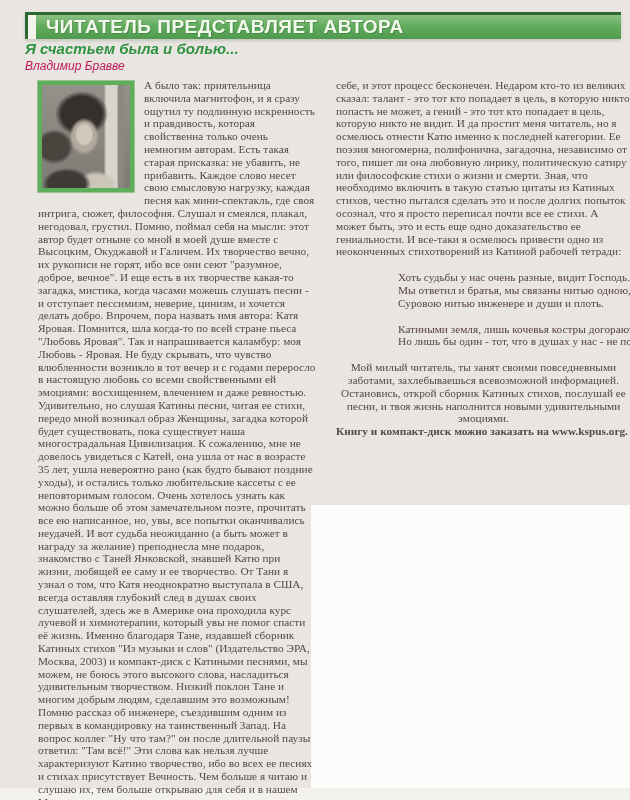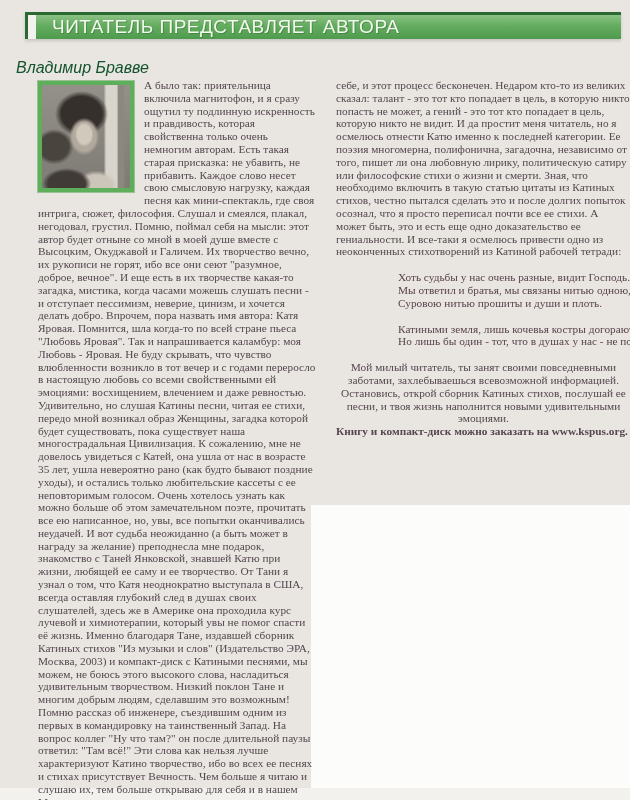--- a/index.html
+++ b/index.html
@@ -24,39 +24,39 @@
   
   .banner {
     position:absolute; left:25px; top:12px; width:593px; height:24px;
     background:linear-gradient(180deg,#8cc184 0%,#63ac5f 45%,#4f9b4d 100%);
     border-top:3px solid #2c6831;
     border-left:3px solid #2c6831;
     box-shadow: inset 8px 0 0 #f2f3ec, 0 2px 3px rgba(90,100,90,0.25);
     z-index:2;
   }
   .banner-title {
-    display:block; padding-left:24px; line-height:24px;
+    display:block; padding-left:18px; line-height:24px;
     font-family:"Liberation Sans", sans-serif;
-    font-weight:normal; font-size:19px; letter-spacing:0.5px;
+    font-weight:bold; font-size:19px; letter-spacing:0.5px;
     color:#f2f8ec;
     text-shadow: 1px 1px 0 rgba(44,104,49,0.45);
     white-space:nowrap;
   }
 
   .subtitle {
     position:absolute; left:25px; top:40px; z-index:2;
     font-family:"Liberation Sans", sans-serif;
     font-style:italic; font-weight:bold; font-size:15px;
     color:#2f9240;
   }
   .author {
-    position:absolute; left:16px; top:59px; z-index:2;
+    position:absolute; left:25px; top:59px; z-index:2;
     font-family:"Liberation Sans", sans-serif;
-    font-style:italic; font-size:16px;
-    color:#14532d;
+    font-style:italic; font-size:12px;
+    color:#be185d;
   }
 
   .columns {
     position:absolute; left:25px; top:79px; width:593px;
     display:flex; gap:20px; z-index:1;margin-left:13px;
   }
   .col { font-size:11.3px; line-height:12.8px; color:#54474e; }
   .col-left  { width:284px; }
   .col-right { width:295px; }
 
@@ -89,37 +89,38 @@
 
 <div class="page">
 
   <div class="white-patch"></div>
   <div class="white-strip-bottom"></div>
 
   <div class="banner">
     <span class="banner-title">ЧИТАТЕЛЬ ПРЕДСТАВЛЯЕТ АВТОРА</span>
   </div>
 
+  <div class="subtitle">Я счастьем была и болью...</div>
   <div class="author">Владимир Бравве</div>
 
   <div class="columns">
 
     <div class="col col-left">
       <div class="photo"></div>
       <span>А было так: приятельница включила магнитофон, и я сразу ощутил ту подлинную искренность и правдивость, которая свойственна только очень немногим авторам. Есть такая старая присказка: не убавить, не прибавить. Каждое слово несет свою смысловую нагрузку, каждая песня как мини-спектакль, где своя интрига, сюжет, философия. Слушал и смеялся, плакал, негодовал, грустил. Помню, поймал себя на мысли: этот автор будет отныне со мной в моей душе вместе с Высоцким, Окуджавой и Галичем. Их творчество вечно, их рукописи не горят, ибо все они сеют "разумное, доброе, вечное". И еще есть в их творчестве какая-то загадка, мистика, когда часами можешь слушать песни - и отступает пессимизм, неверие, цинизм, и хочется делать добро. Впрочем, пора назвать имя автора: Катя Яровая. Помнится, шла когда-то по всей стране пьеса "Любовь Яровая". Так и напрашивается каламбур: моя Любовь - Яровая. Не буду скрывать, что чувство влюбленности возникло в тот вечер и с годами переросло в настоящую любовь со всеми свойственными ей эмоциями: восхищением, влечением и даже ревностью. Удивительно, но слушая Катины песни, читая ее стихи, передо мной возникал образ Женщины, загадка которой будет существовать, пока существует наша многострадальная Цивилизация. К сожалению, мне не довелось увидеться с Катей, она ушла от нас в возрасте 35 лет, ушла невероятно рано (как будто бывают поздние уходы), и остались только любительские кассеты с ее неповторимым голосом. Очень хотелось узнать как можно больше об этом замечательном поэте, прочитать все ею написанное, но, увы, все попытки оканчивались неудачей. И вот судьба неожиданно (а быть может в награду за желание) преподнесла мне подарок, знакомство с Таней Янковской, знавшей Катю при жизни, любящей ее саму и ее творчество. От Тани я узнал о том, что Катя неоднократно выступала в США, всегда оставляя глубокий след в душах своих слушателей, здесь же в Америке она проходила курс лучевой и химиотерапии, который увы не помог спасти её жизнь. Именно благодаря Тане, издавшей сборник Катиных стихов "Из музыки и слов" (Издательство ЭРА, Москва, 2003) и компакт-диск с Катиными песнями, мы можем, не боюсь этого высокого слова, насладиться удивительным творчеством. Низкий поклон Тане и многим добрым людям, сделавшим это возможным! Помню рассказ об инженере, съездившим одним из первых в командировку на таинственный Запад. На вопрос коллег "Ну что там?" он после длительной паузы ответил: "Там всё!" Эти слова как нельзя лучше характеризуют Катино творчество, ибо во всех ее песнях и стихах присутствует Вечность. Чем больше я читаю и слушаю их, тем больше открываю для себя и в нашем Мире, и в самом</span>
     </div>
 
     <div class="col col-right">
       <div>себе, и этот процесс бесконечен. Недаром кто-то из великих сказал: талант - это тот кто попадает в цель, в которую никто попасть не может, а гений - это тот кто попадает в цель, которую никто не видит. И да простит меня читатель, но я осмелюсь отнести Катю именно к последней категории. Ее поэзия многомерна, полифонична, загадочна, независимо от того, пишет ли она любовную лирику, политическую сатиру или философские стихи о жизни и смерти. Зная, что необходимо включить в такую статью цитаты из Катиных стихов, честно пытался сделать это и после долгих попыток осознал, что я просто переписал почти все ее стихи. А может быть, это и есть еще одно доказательство ее гениальности. И все-таки я осмелюсь привести одно из неоконченных стихотворений из Катиной рабочей тетради:</div>
 
       <div class="poem">
         <div class="stanza">
           <div class="poem-line">Хоть судьбы у нас очень разные, видит Господь.</div>
           <div class="poem-line">Мы ответил и братья, мы связаны нитью одною,</div>
-          <div class="poem-line">Суровою нитью прошиты и души и плоть.</div>
+          <div class="poem-line">Суровою нитью инженере и души и плоть.</div>
         </div>
         <div class="stanza">
           <div class="poem-line">Катиными земля, лишь кочевья костры догорают,</div>
           <div class="poem-line">Но лишь бы один - тот, что в душах у нас - не потух,</div>
         </div>
       </div>
 
       <div class="closing">Мой милый читатель, ты занят своими повседневными заботами, захлебываешься всевозможной информацией. Остановись, открой сборник Катиных стихов, послушай ее песни, и твоя жизнь наполнится новыми удивительными эмоциями.</div>
       <div class="order-line">Книгу и компакт-диск можно заказать на www.kspus.org.</div>
     </div>

